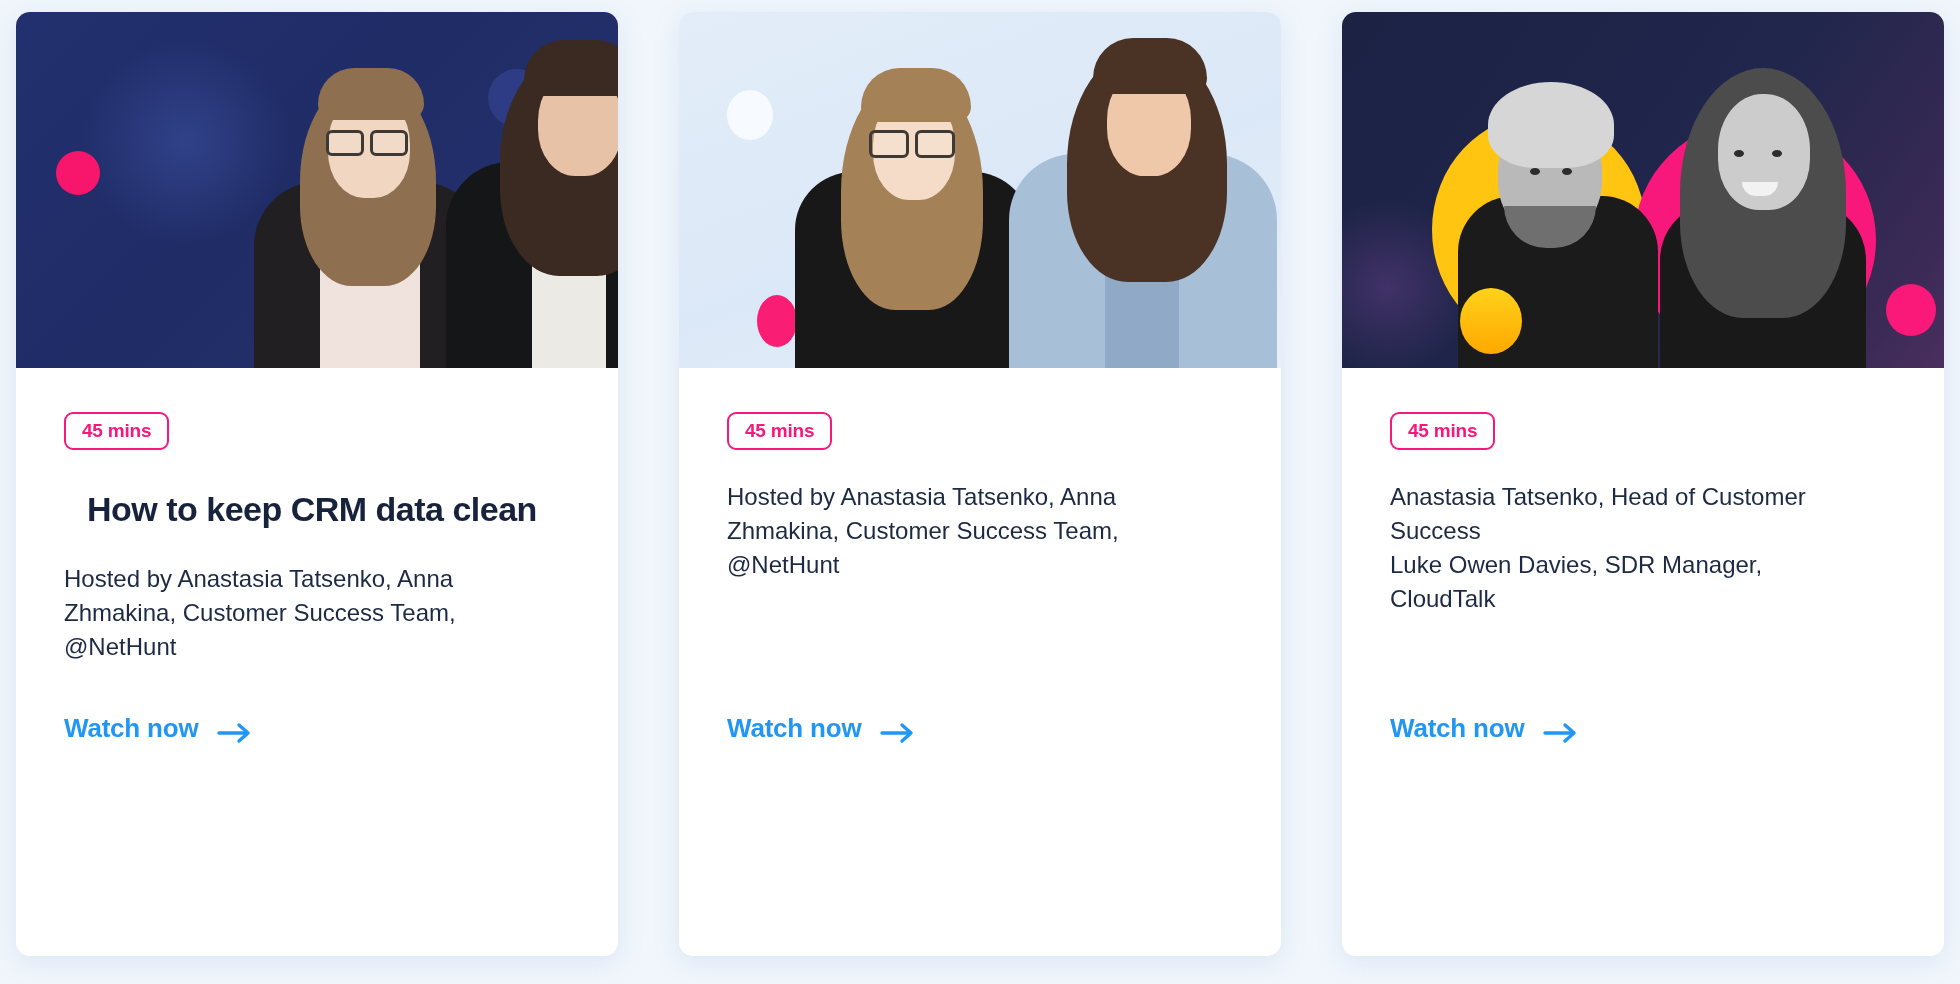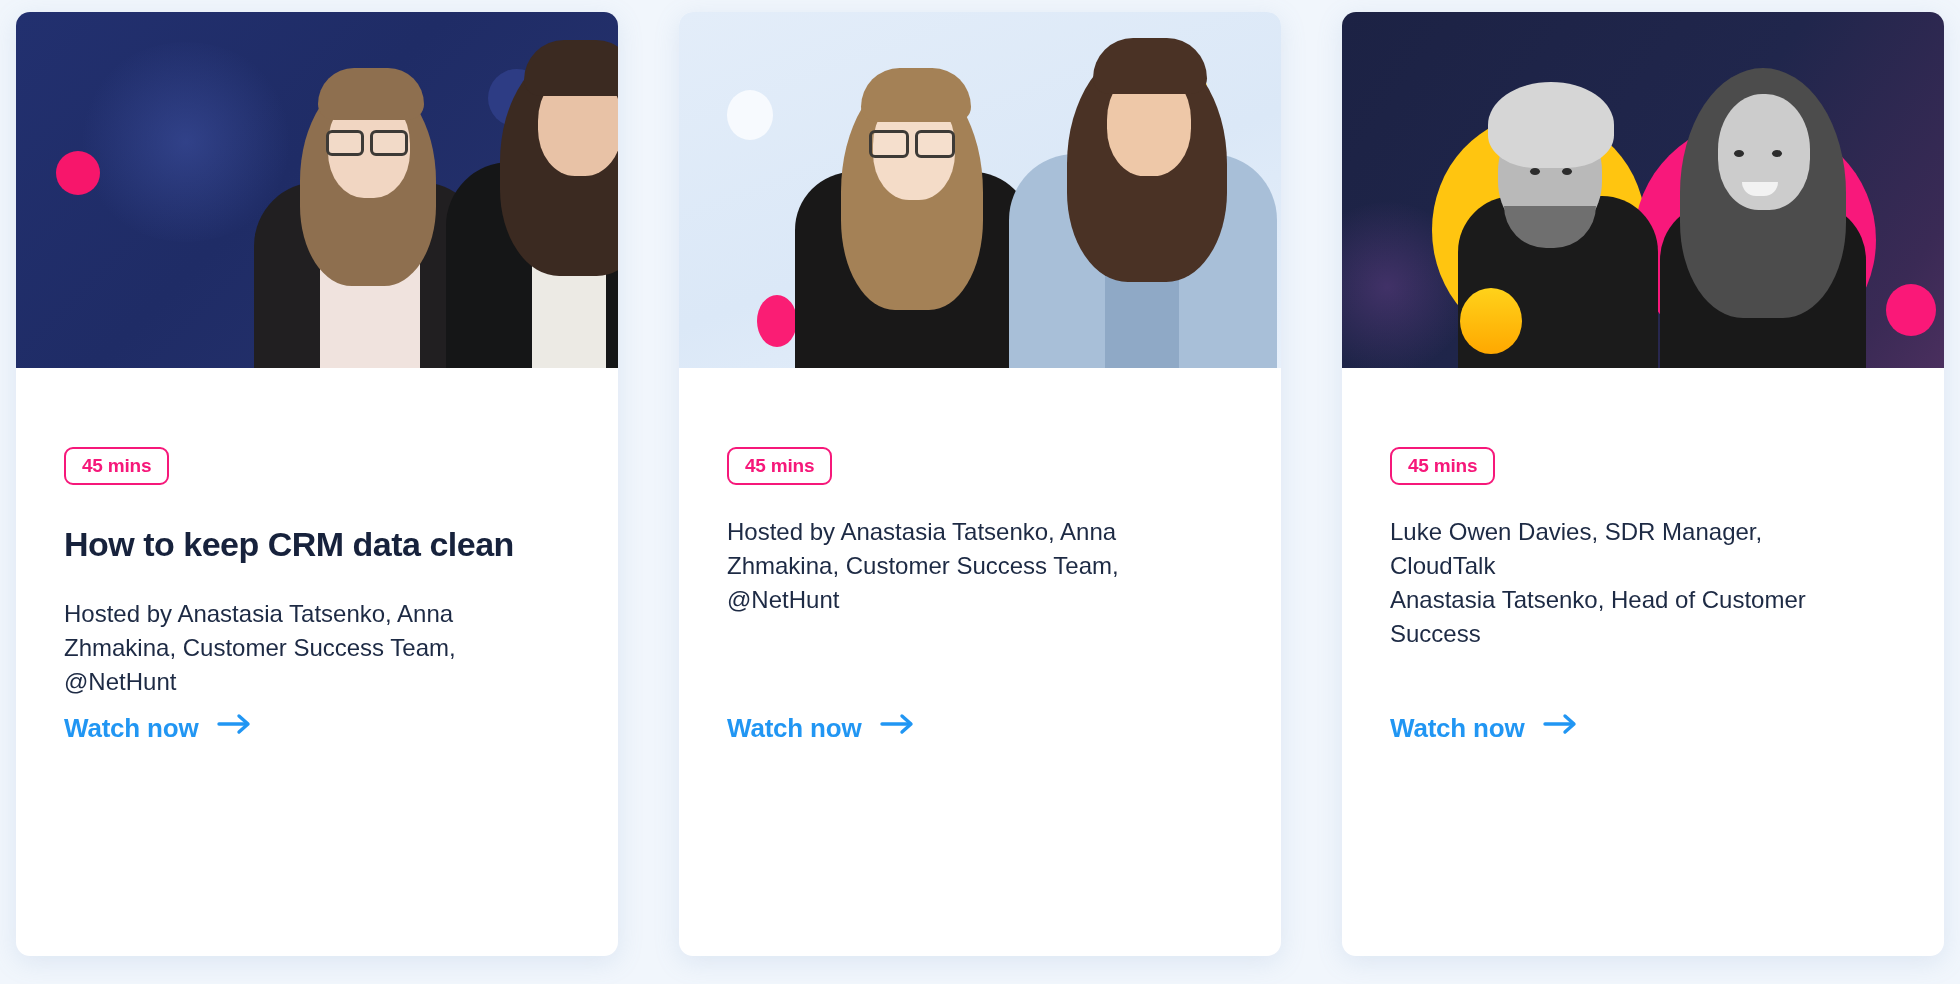--- a/index.html
+++ b/index.html
@@ -102,50 +102,50 @@
     align-self: flex-start;
     height: 38px;
     padding: 0 16px;
     border: 2px solid #f6187a;
     border-radius: 9px;
     color: #f6187a;
     font-size: 19px;
     font-weight: bold;
     letter-spacing: -0.2px;
     white-space: nowrap;
-    margin-top: 35px;
   }
 
   .card-title {
     margin-top: 37px;
     font-size: 34px;
     line-height: 45px;
     font-weight: bold;
     color: #17223c;
     letter-spacing: -0.5px;
     max-width: 470px;
+    margin-left: 23px;
   }
 
   .card-hosts {
     margin-top: 30px;
     font-size: 24px;
     line-height: 34px;
     color: #1d2a44;
     max-width: 470px;
     font-weight: normal;
   }
   .card-hosts b { font-weight: normal; }
   .host-line { display: block; }
 
   .watch {
     position: absolute;
     left: 48px;
     bottom: 0;
     display: inline-flex;
-    align-items: flex-start;
+    align-items: flex-end;
     gap: 19px;
     color: #2196f3;
     font-size: 26px;
     font-weight: bold;
     letter-spacing: -0.2px;
     text-decoration: none;
     cursor: pointer;
   }
   .watch .arrow { display: inline-flex; align-items: center; }
 
@@ -281,24 +281,24 @@
         </div>
 
         <div class="blob c3-yellow-sm"></div>
         <div class="blob c3-pink-sm"></div>
       </div>
 
       <div class="card-body">
         <span class="badge">45 mins</span>
         <p class="card-hosts">
           <span class="host-line">
+            <span></span><b>Anastasia Tatsenko</b><span>, Head of Customer Success</span>
+          </span>
+          <span class="host-line">
             <span></span><b>Luke Owen Davies</b><span>, SDR Manager, CloudTalk</span>
-          </span>
-          <span class="host-line">
-            <span></span><b>Anastasia Tatsenko</b><span>, Head of Customer Success</span>
           </span>
         </p>
         <a class="watch" href="#">
           <span>Watch now</span>
           <span class="arrow">
             <svg width="34" height="22" viewBox="0 0 34 22" fill="none" aria-hidden="true">
               <path d="M2 11h28" stroke="#2196f3" stroke-width="3.4" stroke-linecap="round"></path>
               <path d="M22 3l9 8-9 8" stroke="#2196f3" stroke-width="3.4" stroke-linecap="round" stroke-linejoin="round"></path>
             </svg>
           </span>

